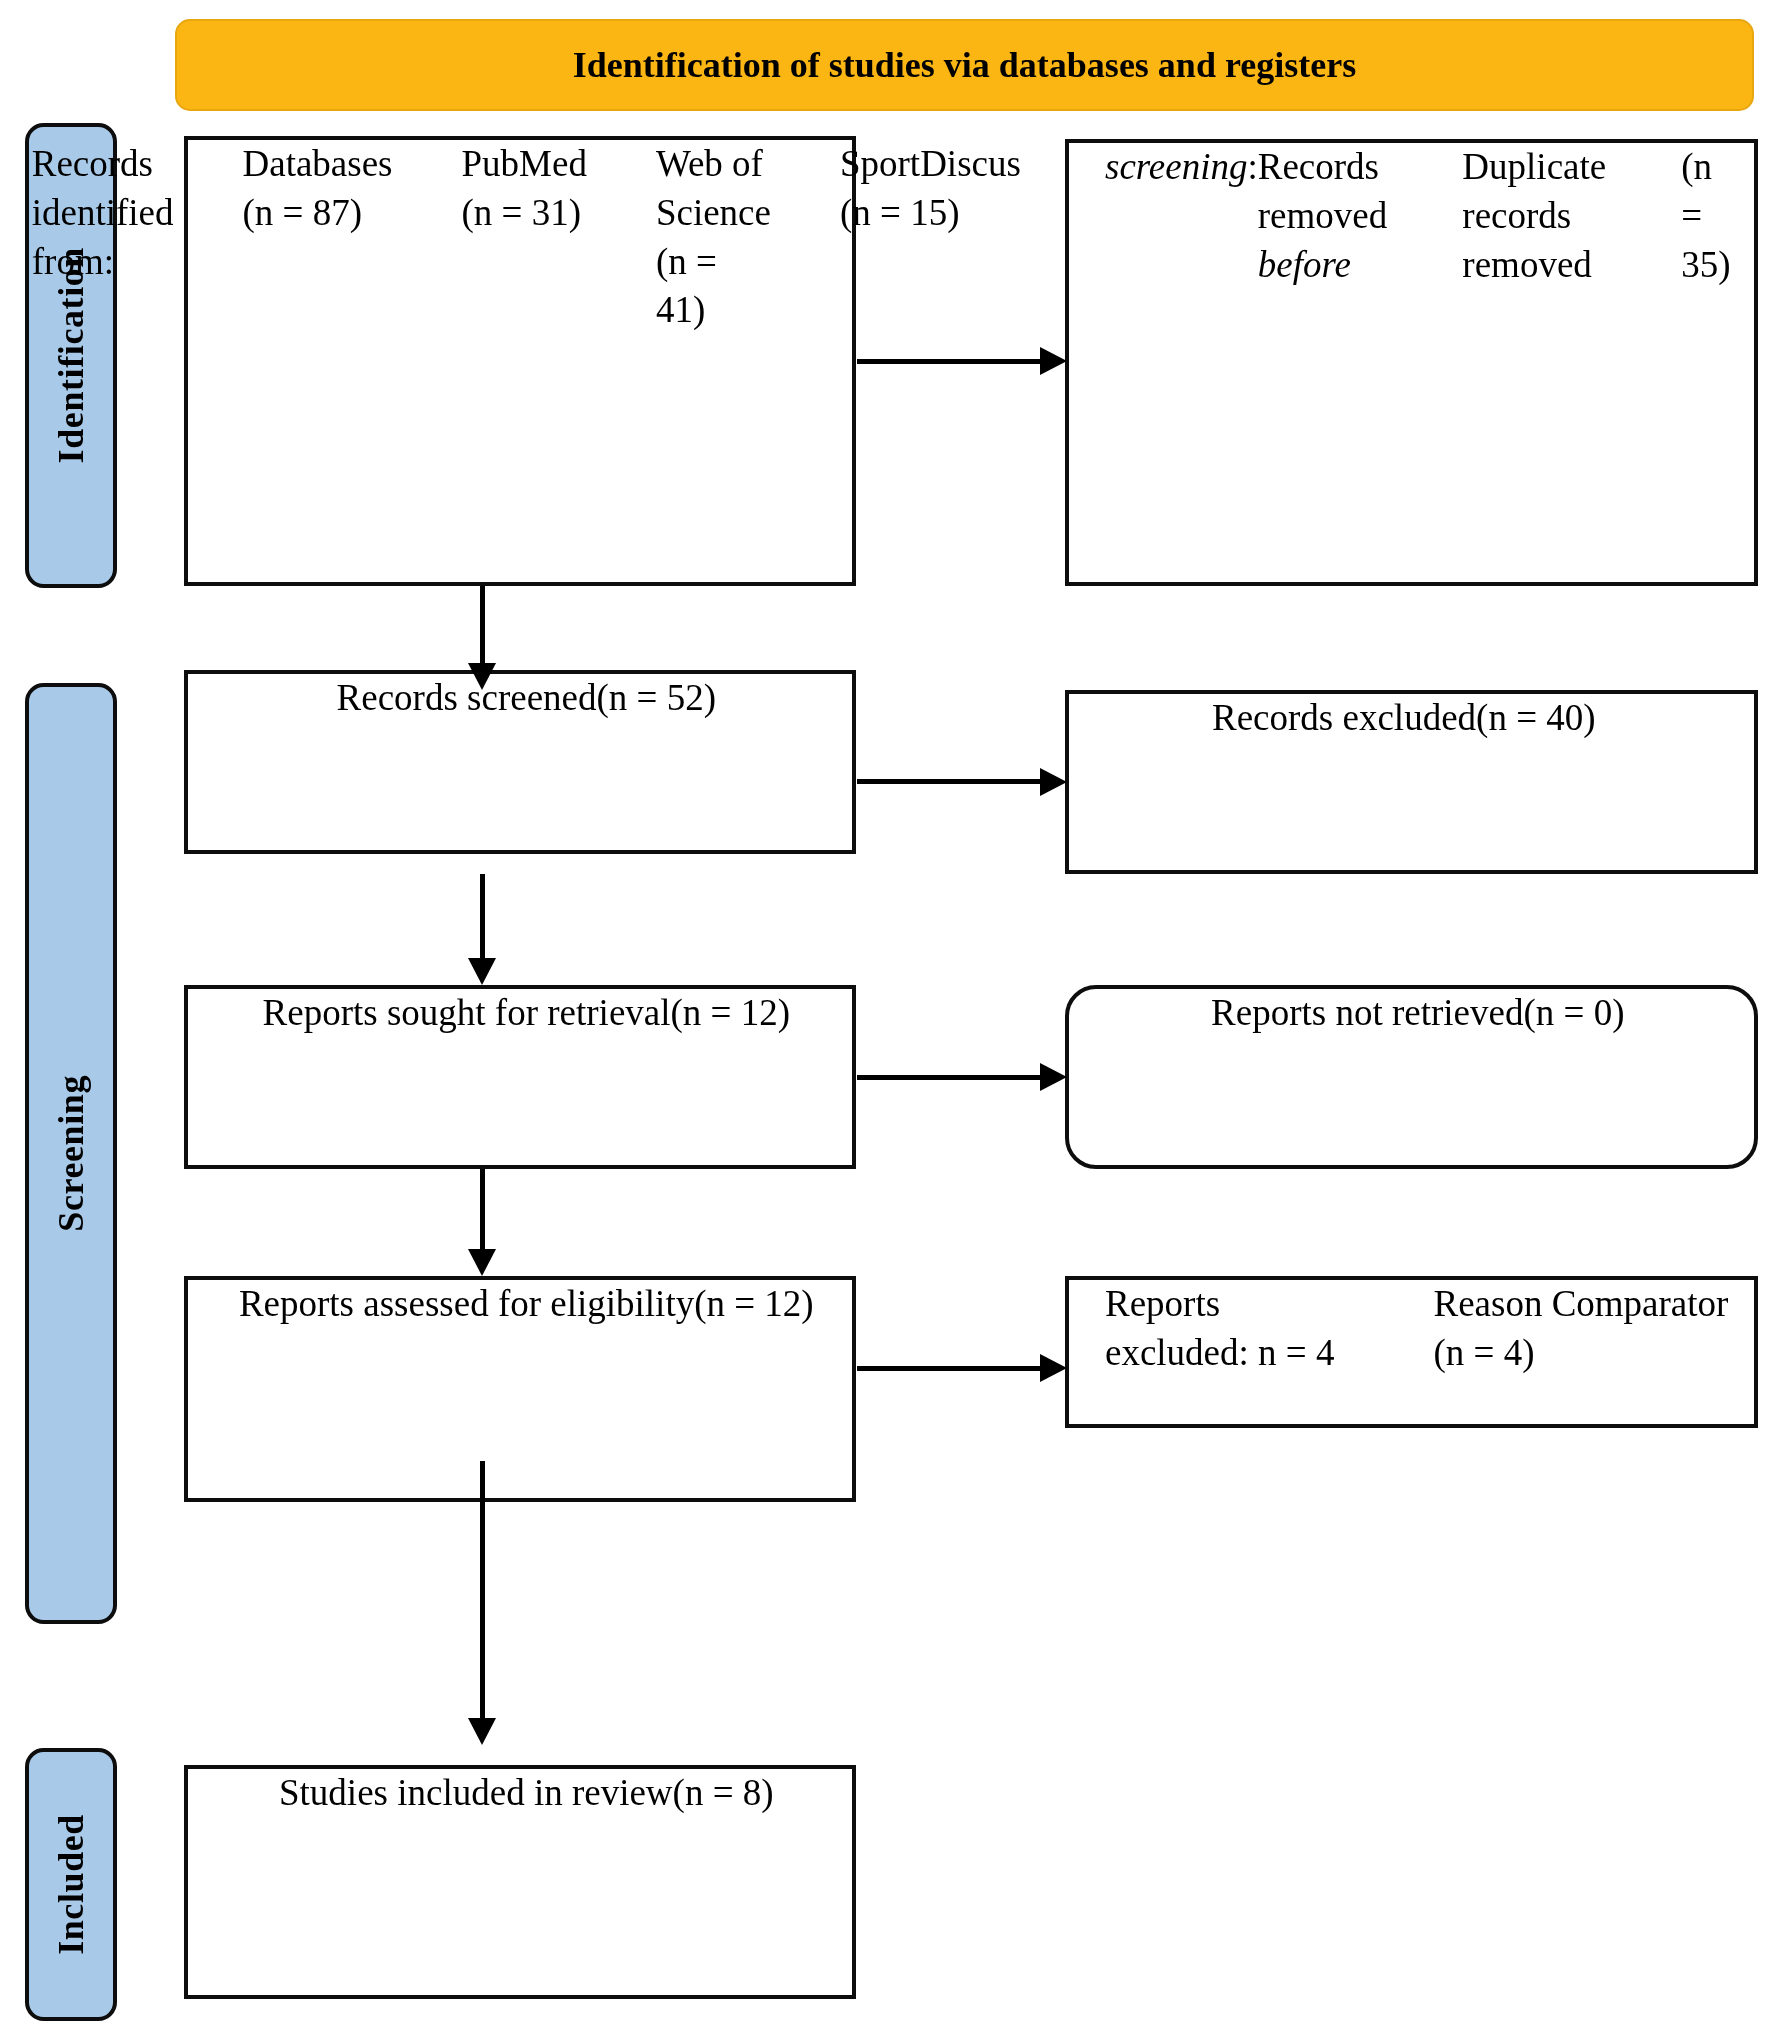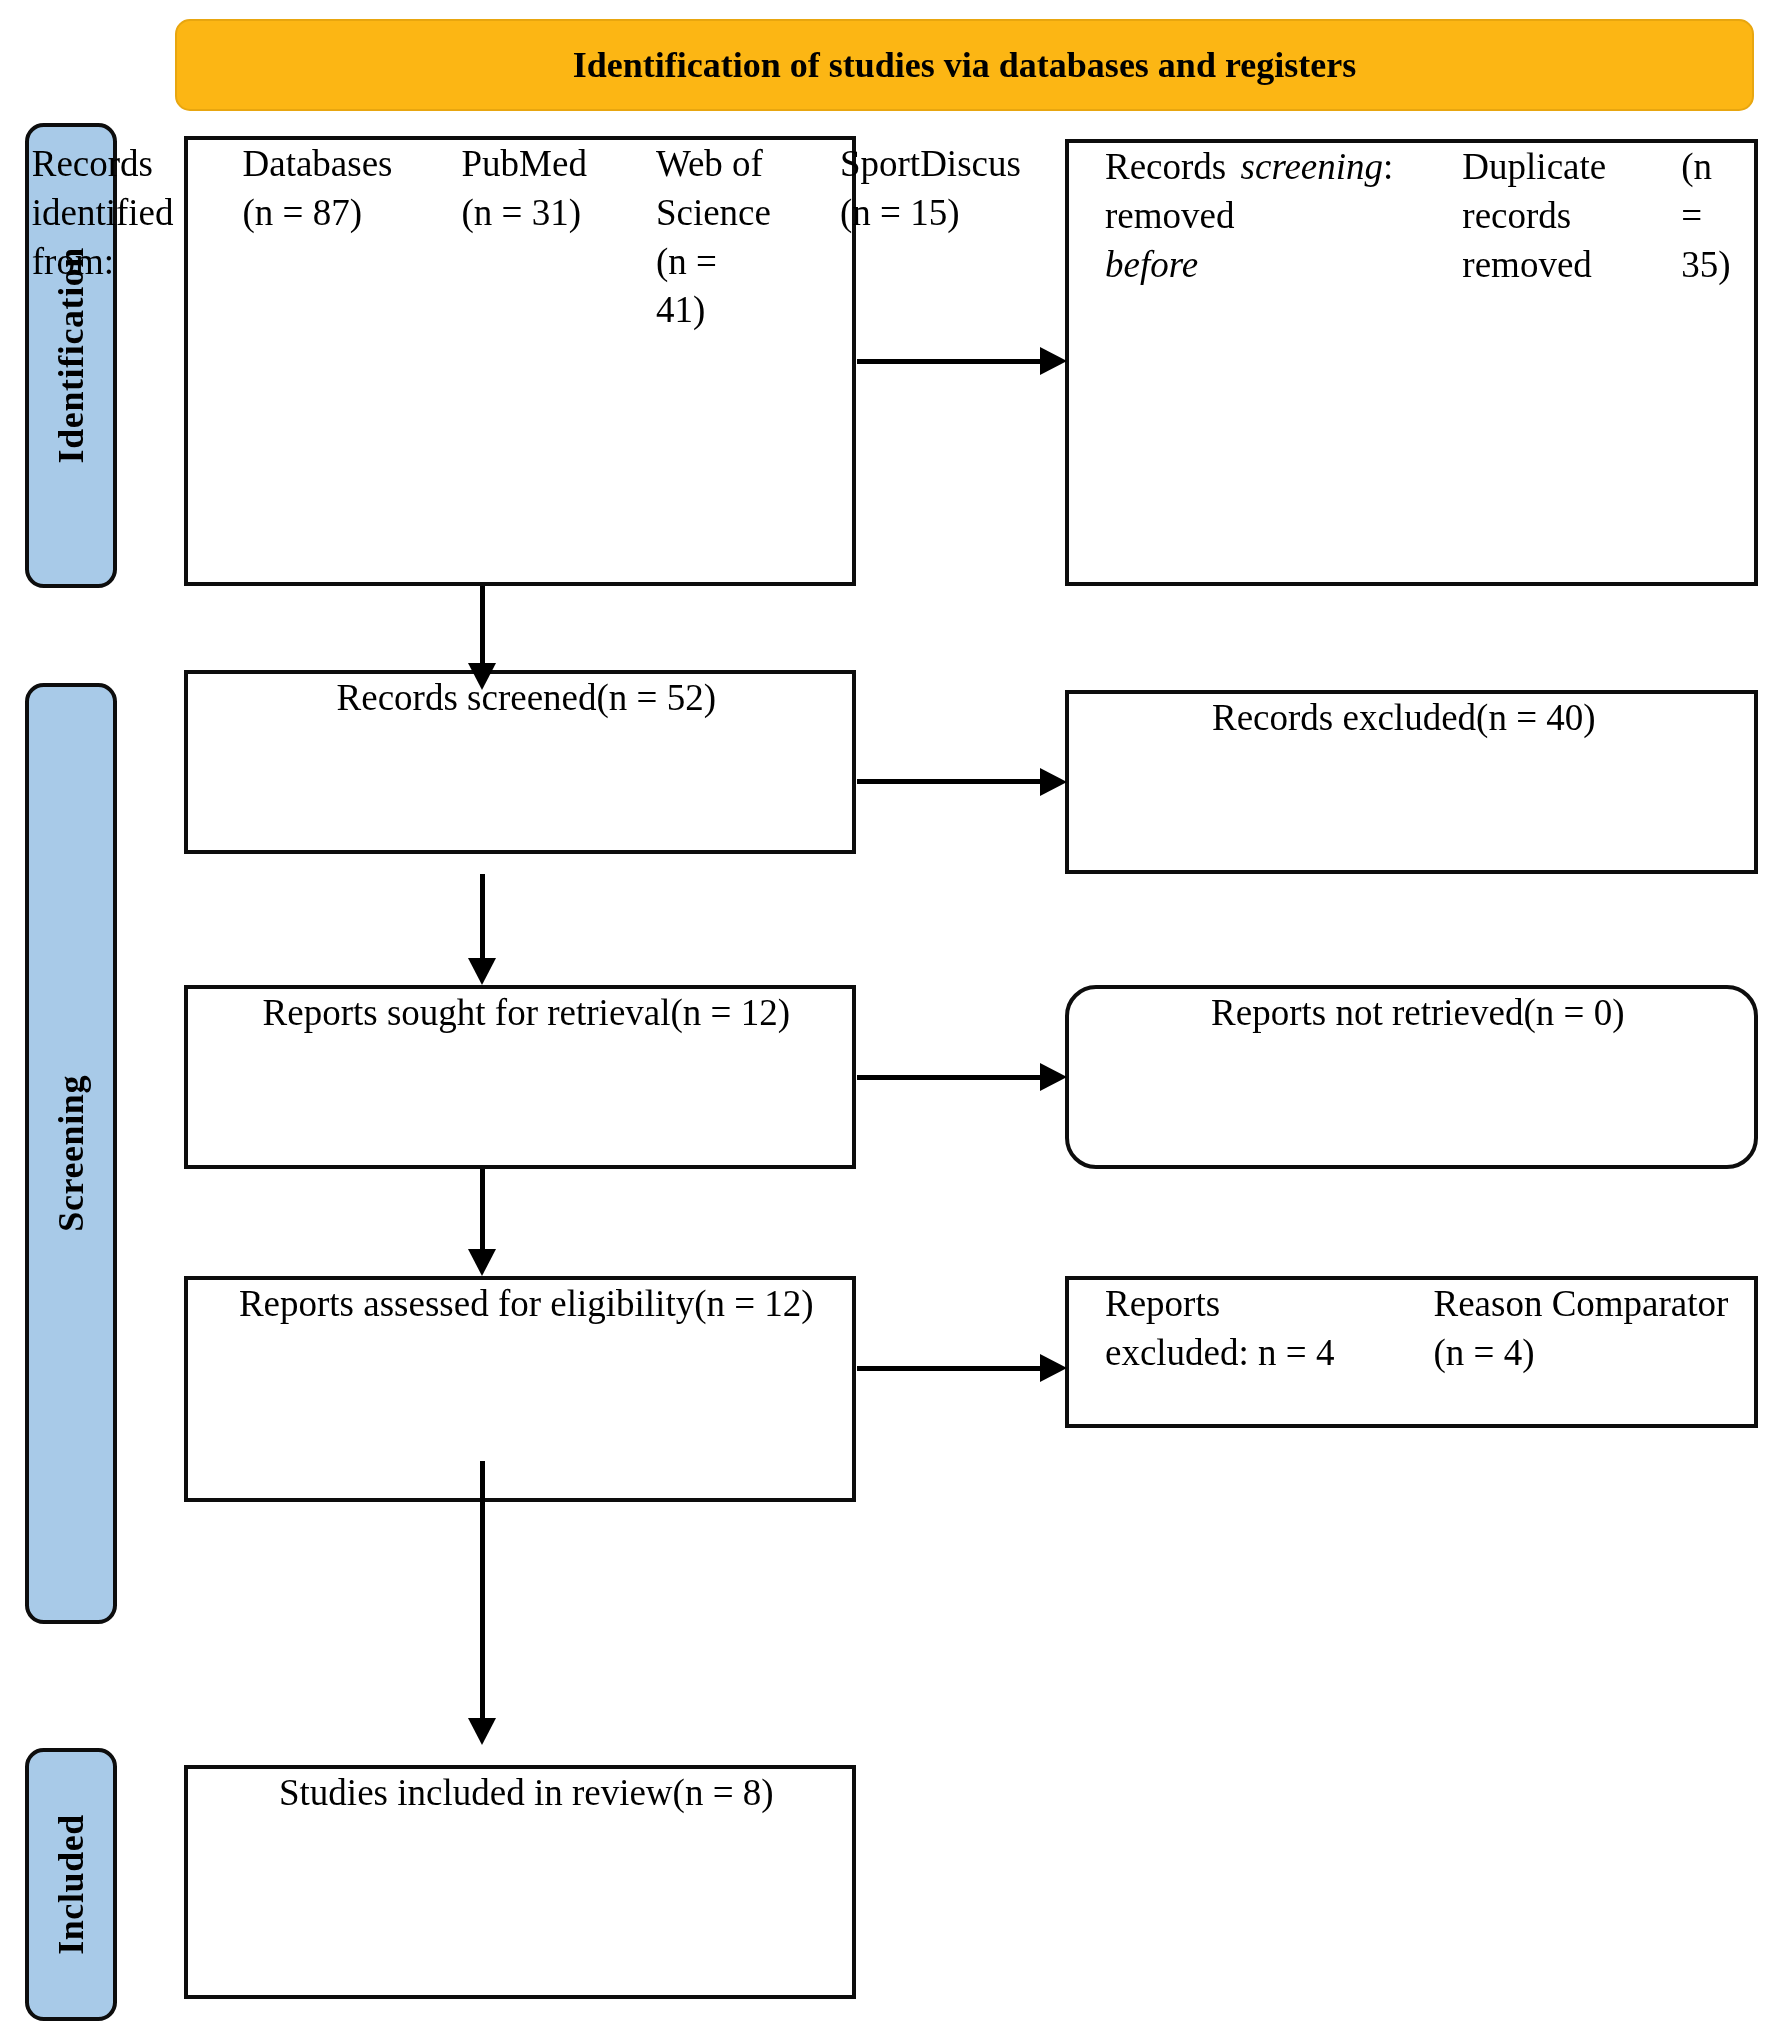--- a/index.html
+++ b/index.html
@@ -142,22 +142,22 @@
     <div class="line">Reports assessed for eligibility</div>
     <div class="line">(n = 12)</div>
   </div>
 
   <div class="box col1 box-studies-included">
     <div class="line">Studies included in review</div>
     <div class="line">(n = 8)</div>
   </div>
 
   <div class="box col2 box-records-removed">
+    <div class="line"><em>screening</em><span>:</span></div>
     <div class="line"><span>Records removed </span><em>before</em></div>
-    <div class="line"><em>screening</em><span>:</span></div>
     <div class="line indent">Duplicate records removed</div>
     <div class="line indent">(n = 35)</div>
   </div>
 
   <div class="box col2 box-records-excluded">
     <div class="line">Records excluded</div>
     <div class="line">(n = 40)</div>
   </div>
 
   <div class="box col2 box-reports-not-retrieved">

